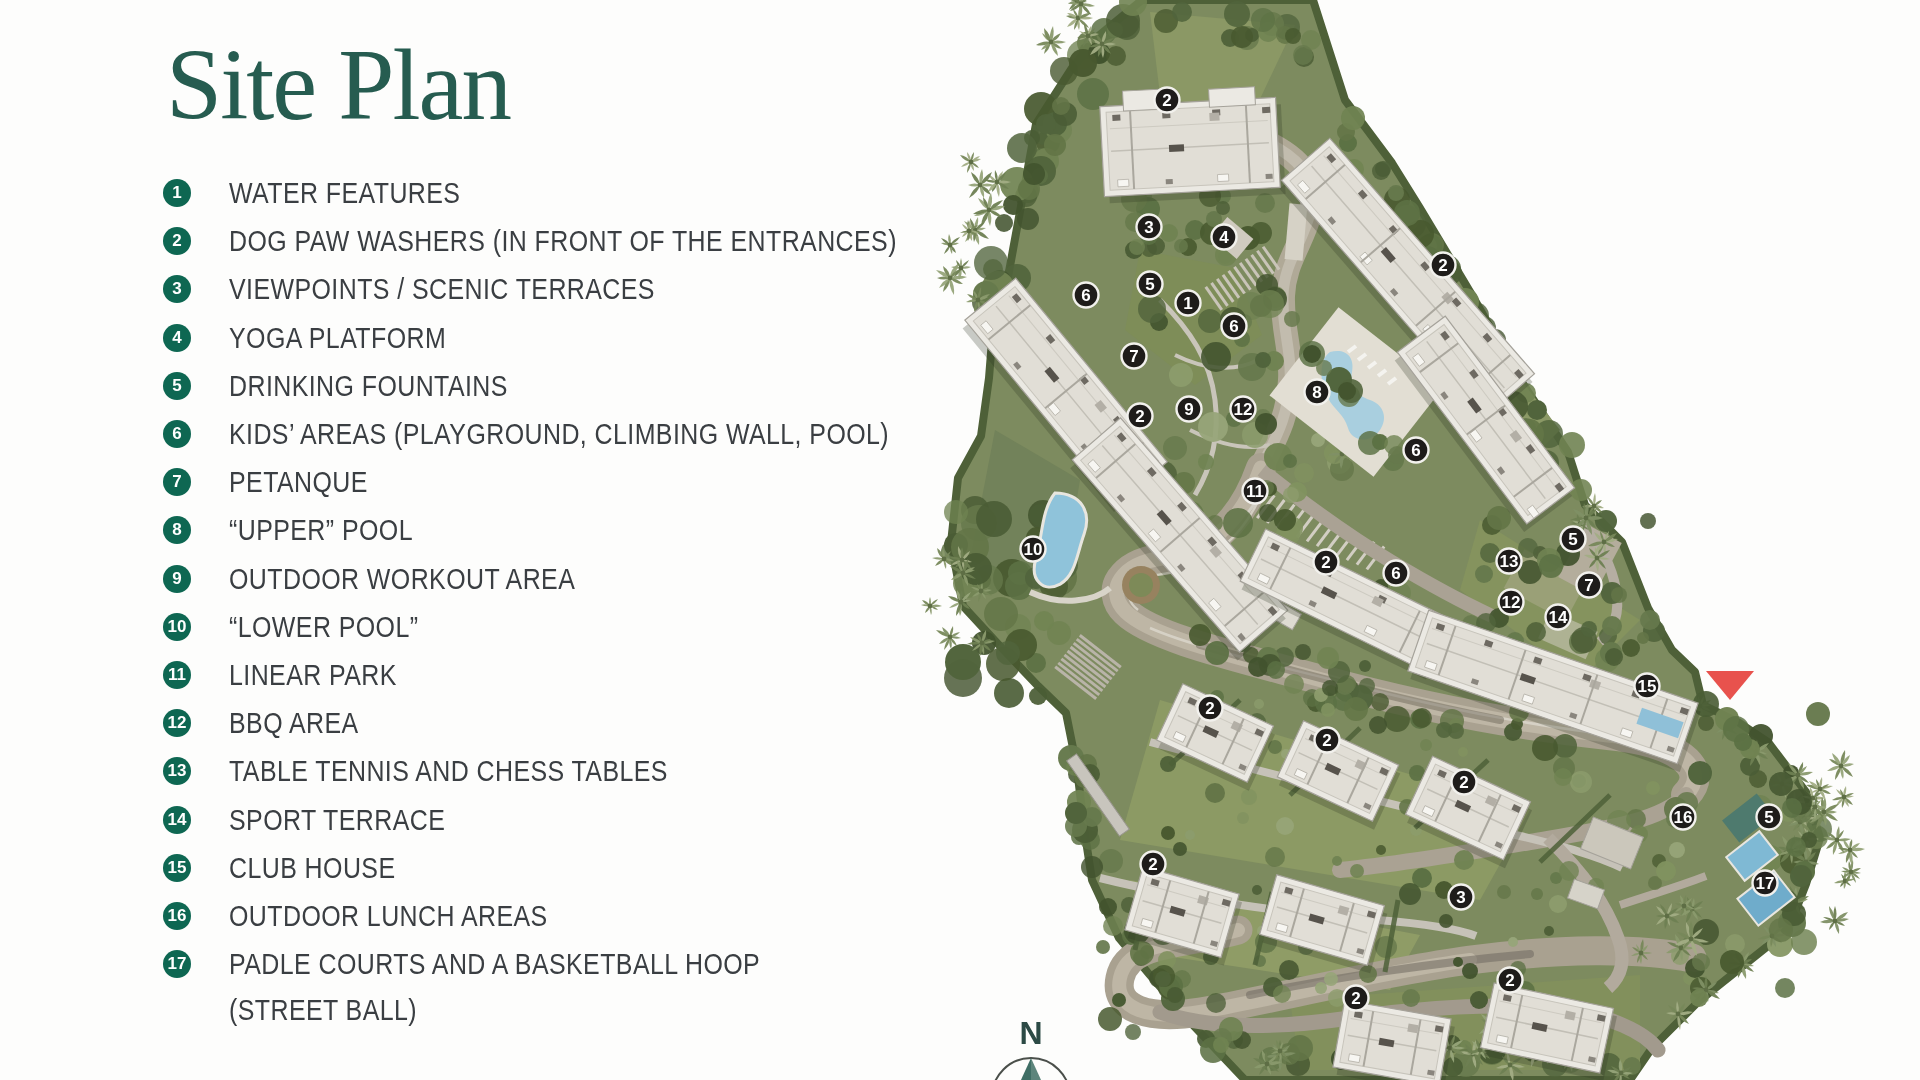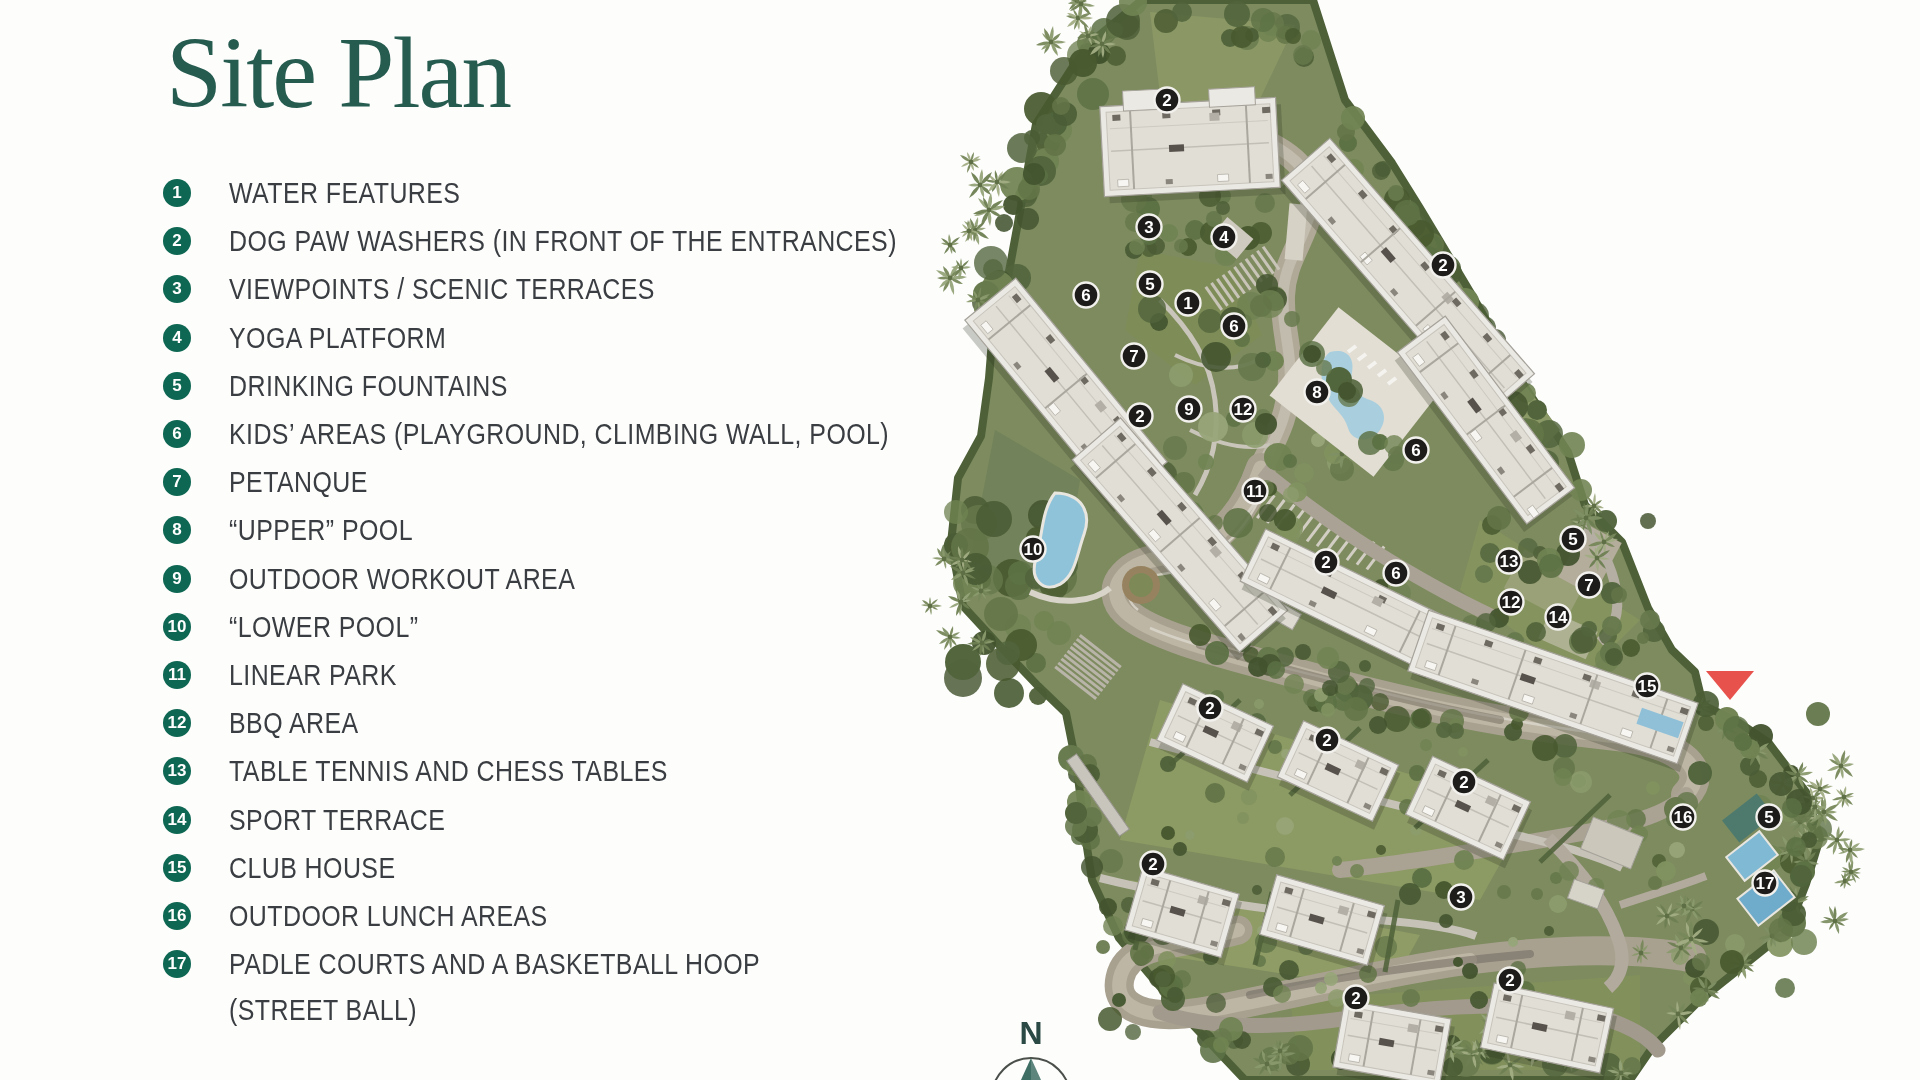--- a/index.html
+++ b/index.html
@@ -1,16 +1,16 @@
 <!DOCTYPE html>
 <html><head><meta charset="utf-8">
 <style>
 html,body{margin:0;padding:0;width:1920px;height:1080px;background:#fdfdfc;overflow:hidden}
 #page{position:relative;width:1920px;height:1080px;font-family:"Liberation Sans",sans-serif}
-.title{position:absolute;left:166px;top:23px;font-family:"Liberation Serif",serif;font-size:101px;font-weight:400;color:#265c50;letter-spacing:-2px;line-height:1}
+.title{position:absolute;left:166px;top:35px;font-family:"Liberation Serif",serif;font-size:101px;font-weight:400;color:#265c50;letter-spacing:-2px;line-height:1}
 .row{position:absolute;left:163px;height:28px;white-space:nowrap}
 .num{position:absolute;left:0px;top:-14px;width:28px;height:28px;border-radius:50%;background:#0e6752;color:#fff;font-size:17px;font-weight:bold;text-align:center;line-height:28px}
 .lab{position:absolute;left:66px;top:-23px;font-size:29px;color:#3a3e42;letter-spacing:0.5px;line-height:46px;transform:scaleX(0.86);transform-origin:0 50%}
 svg{position:absolute;left:0;top:0}
 </style></head>
 <body>
 <div id="page">
 
 <div class="title">Site Plan</div>
 

